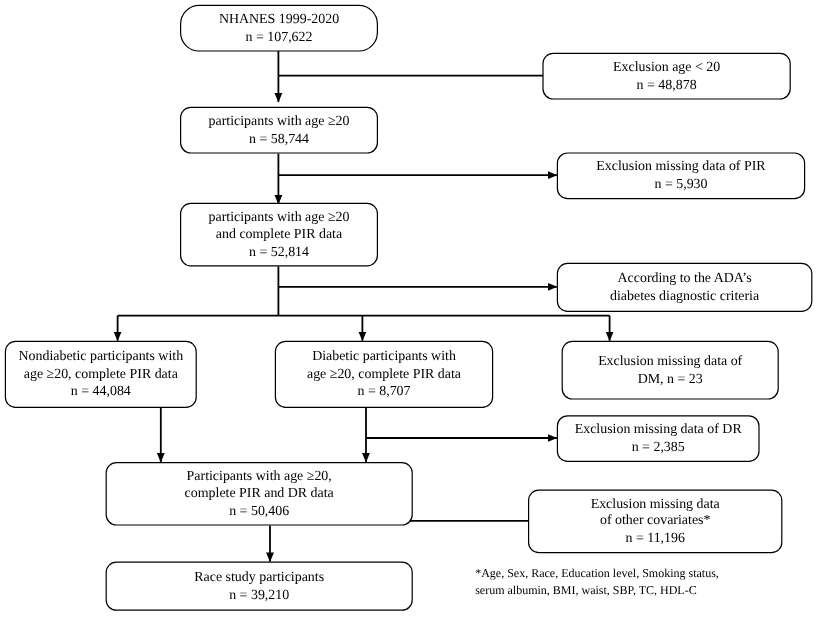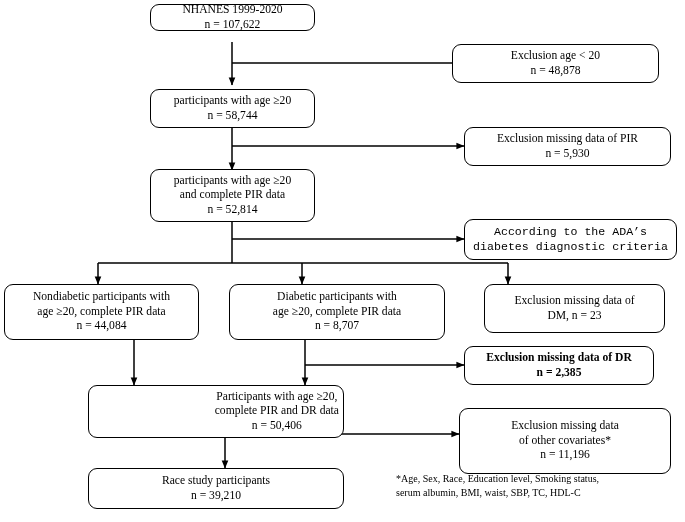--- a/index.html
+++ b/index.html
@@ -47,21 +47,21 @@
       <path d="M134,340 L134,385" marker-end="url(#ar)"></path>
 
       <path d="M305,340 L305,385" marker-end="url(#ar)"></path>
       <path d="M305,365 L464,365" marker-end="url(#ar)"></path>
 
       <path d="M225,438 L225,468" marker-end="url(#ar)"></path>
       <path d="M225,434 L459,434" marker-end="url(#ar)"></path>
     </g>
   </svg>
 
-  <div class="node" style="left:150px;top:4px;width:165px;height:27px;">
+  <div class="node" style="left:150px;top:4px;width:165px;height:39px;border-radius:16px;">
     <div class="lines">
       <div>NHANES 1999-2020</div>
       <div>n = 107,622</div>
     </div>
   </div>
 
   <div class="node" style="left:452px;top:44px;width:207px;height:39px;">
     <div class="lines">
       <div>Exclusion age &lt; 20</div>
       <div>n = 48,878</div>
@@ -83,66 +83,66 @@
   </div>
 
   <div class="node" style="left:150px;top:169px;width:165px;height:53px;">
     <div class="lines">
       <div>participants with age ≥20</div>
       <div>and complete PIR data</div>
       <div>n = 52,814</div>
     </div>
   </div>
 
-  <div class="node" style="left:464px;top:219px;width:213px;height:41px;font-family:Liberation Mono, monospace;">
+  <div class="node" style="left:464px;top:219px;width:213px;height:41px;">
     <div class="lines">
       <div>According to the ADA’s</div>
       <div>diabetes diagnostic criteria</div>
     </div>
   </div>
 
-  <div class="node" style="left:4px;top:284px;width:195px;height:56px;">
+  <div class="node" style="left:4px;top:284px;width:160px;height:56px;">
     <div class="lines">
       <div>Nondiabetic participants with</div>
       <div>age ≥20, complete PIR data</div>
       <div>n = 44,084</div>
     </div>
   </div>
 
-  <div class="node" style="left:229px;top:284px;width:216px;height:56px;">
+  <div class="node" style="left:229px;top:284px;width:182px;height:56px;">
     <div class="lines">
       <div>Diabetic participants with</div>
       <div>age ≥20, complete PIR data</div>
       <div>n = 8,707</div>
     </div>
   </div>
 
-  <div class="node" style="left:484px;top:284px;width:181px;height:49px;">
+  <div class="node" style="left:468px;top:284px;width:181px;height:49px;">
     <div class="lines">
       <div>Exclusion missing data of</div>
       <div>DM,  n = 23</div>
     </div>
   </div>
 
-  <div class="node" style="left:464px;top:346px;width:190px;height:39px;font-weight:bold;">
+  <div class="node" style="left:464px;top:346px;width:169px;height:39px;">
     <div class="lines">
       <div>Exclusion missing data of DR</div>
       <div>n = 2,385</div>
     </div>
   </div>
 
-  <div class="node" style="left:88px;top:385px;width:256px;height:53px;justify-content:flex-end;">
+  <div class="node" style="left:88px;top:385px;width:256px;height:53px;">
     <div class="lines">
       <div>Participants with age ≥20,</div>
       <div>complete PIR and DR data</div>
       <div>n = 50,406</div>
     </div>
   </div>
 
-  <div class="node" style="left:459px;top:408px;width:212px;height:66px;text-align:center;">
+  <div class="node" style="left:440px;top:408px;width:212px;height:53px;text-align:center;">
     <div class="lines">
       <div>Exclusion missing data</div>
       <div>of other covariates*</div>
       <div>n = 11,196</div>
     </div>
   </div>
 
   <div class="node" style="left:88px;top:468px;width:256px;height:41px;">
     <div class="lines">
       <div>Race study participants</div>

